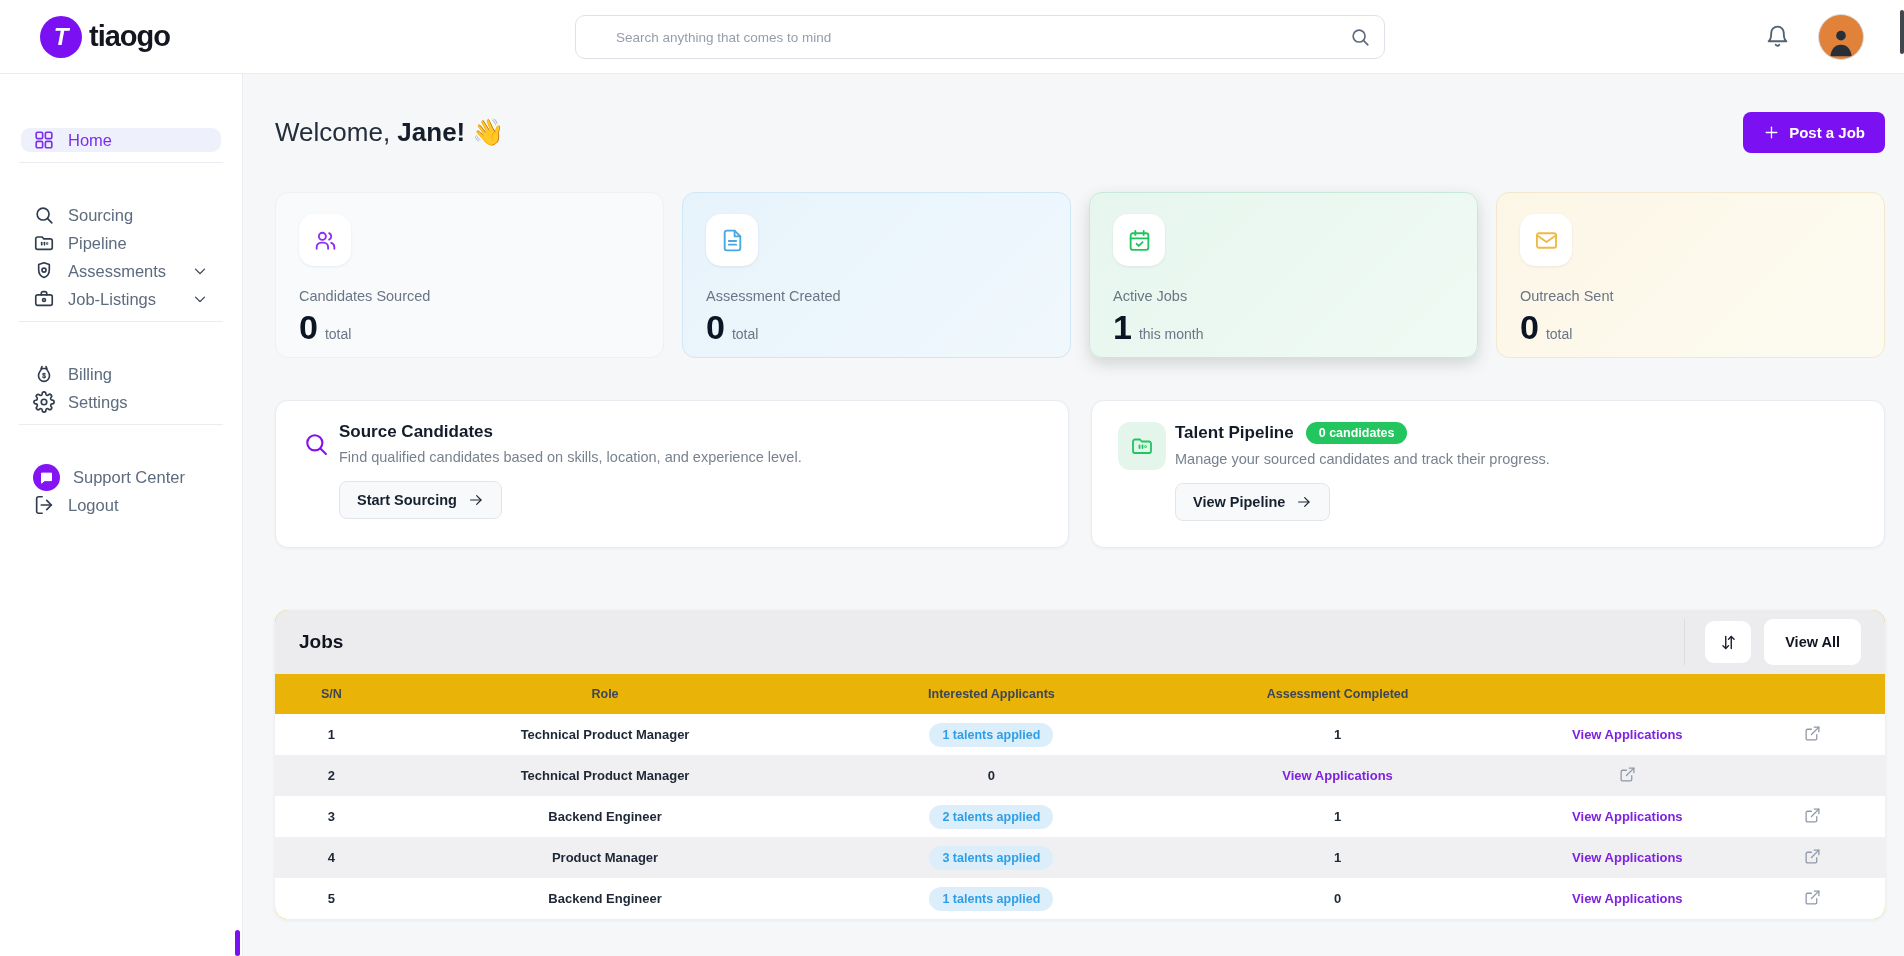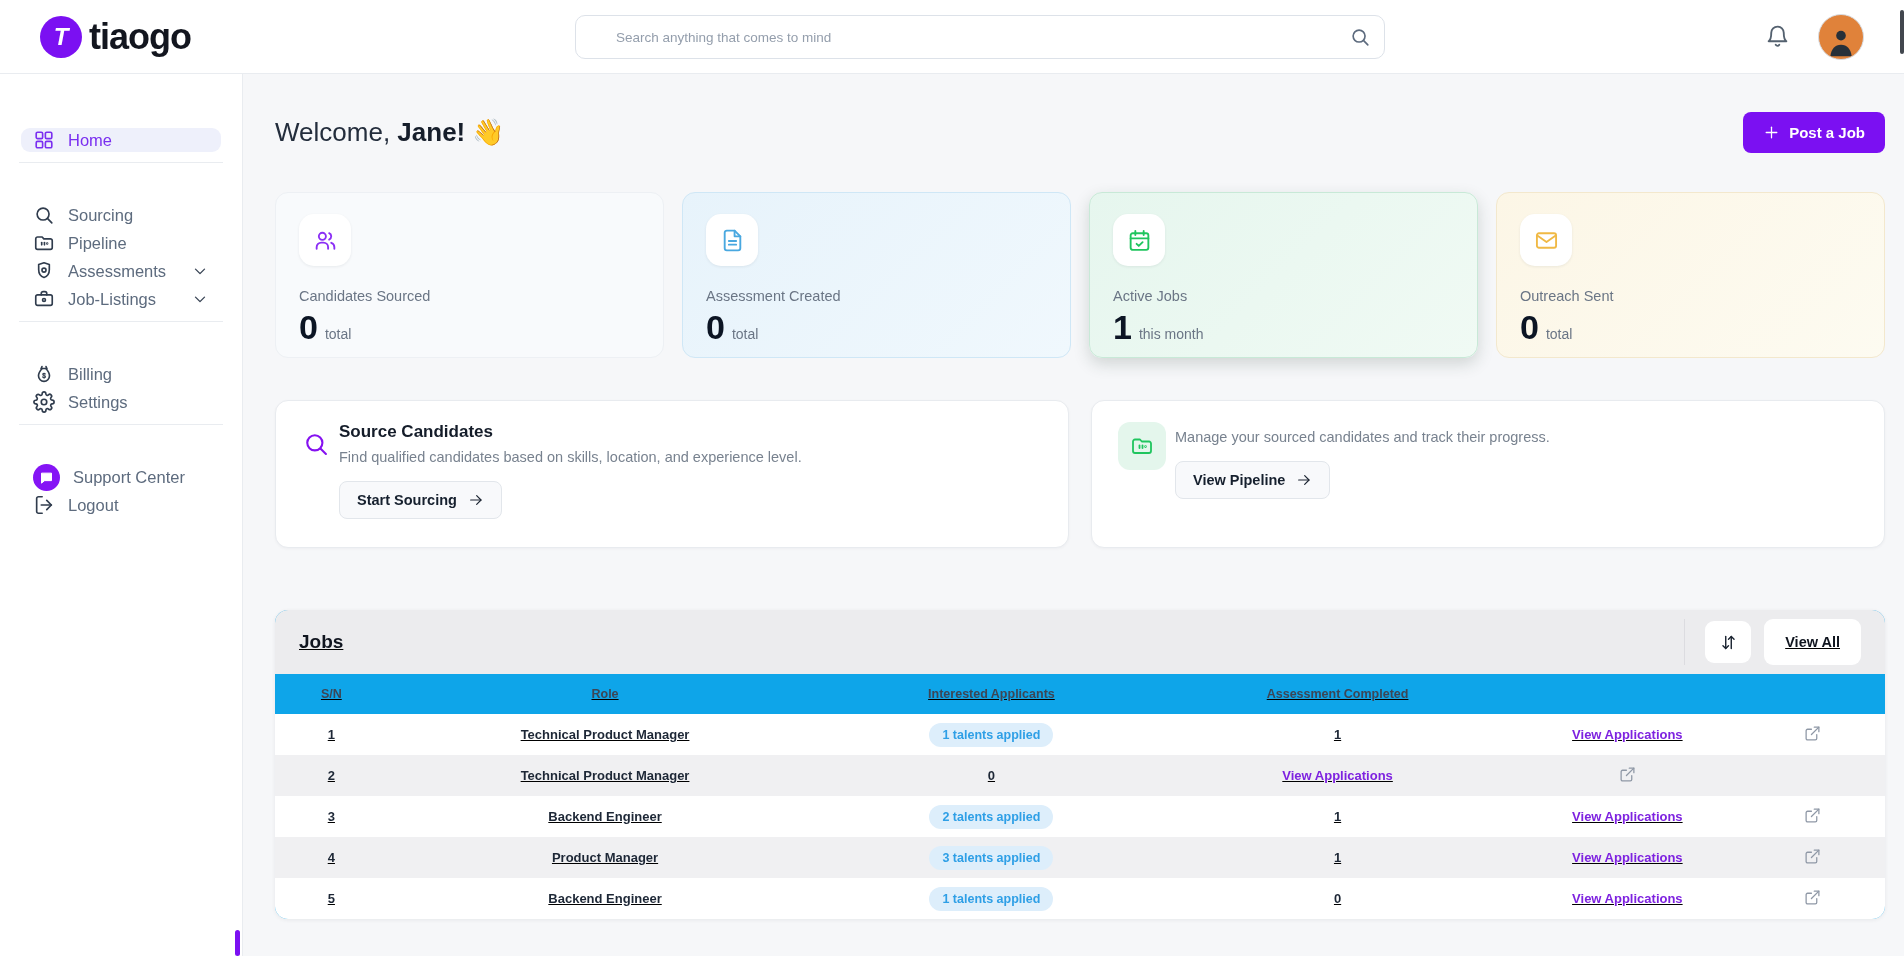--- a/index.html
+++ b/index.html
@@ -2,21 +2,21 @@
 <html><head>
 <meta charset="utf-8">
 <style>
   * { margin:0; padding:0; box-sizing:border-box; }
   html,body { width:1904px; height:956px; overflow:hidden; background:#f6f7f9; font-family:"Liberation Sans", sans-serif; }
 
   
   .topbar { position:relative; height:74px; background:#fff; border-bottom:1px solid #e9ecf0; display:flex; align-items:center; padding:0 40px; z-index:5; }
   .logo { display:flex; align-items:center; gap:7px; }
   .logo-mark { width:42px; height:42px; border-radius:50%; background:#7b10f2; color:#fff; display:flex; align-items:center; justify-content:center; font-size:24px; font-weight:800; font-style:italic; }
-  .logo-text { font-size:36px; font-weight:800; color:#13161f; letter-spacing:-1px; }
+  .logo-text { font-size:29px; font-weight:800; color:#13161f; letter-spacing:-1px; }
   .search-wrap { position:absolute; left:575px; top:15px; width:810px; height:44px; }
   .search-input { width:100%; height:100%; border:1px solid #dde2e9; border-radius:10px; background:#fff; padding:0 48px 0 40px; font-size:13.5px; color:#33404f; font-family:"Liberation Sans", sans-serif; outline:none; }
   .search-input::placeholder { color:#949eac; }
   .search-wrap .search-ic { position:absolute; right:14px; top:11px; width:22px; height:22px; color:#5d6b7e; }
   .topbar-right { margin-left:auto; display:flex; align-items:center; gap:28px; }
   .bell { width:25px; height:25px; color:#54616f; }
   .avatar { width:46px; height:46px; border-radius:50%; background:#e0823a; overflow:hidden; display:flex; align-items:flex-end; justify-content:center; border:1px solid #d8dde3; }
   .avatar svg { width:34px; height:34px; }
   .top-scrollthumb { position:absolute; right:0; top:10px; width:4px; height:44px; background:#42474e; border-radius:2px; }
 
@@ -70,21 +70,21 @@
   .action-chip svg { width:24px; height:24px; }
   .action-title-row { display:flex; align-items:center; gap:12px; }
   .action-title { font-size:17px; font-weight:700; color:#141c29; }
   .badge-green { background:#22c55e; color:#fff; font-size:12.5px; font-weight:600; padding:4px 13px; border-radius:999px; }
   .action-desc { margin-top:7px; font-size:14.5px; color:#78828f; }
   .btn-ghost { margin-top:16px; display:inline-flex; align-items:center; gap:11px; height:38px; padding:0 17px; background:#f8f9fb; border:1px solid #e2e6eb; border-radius:8px; font-size:14.5px; font-weight:700; color:#16202e; font-family:"Liberation Sans", sans-serif; cursor:pointer; }
   .btn-ghost .ic { width:16px; height:16px; display:inline-flex; color:#1c2532; }
   .btn-ghost .ic svg { width:100%; height:100%; }
 
   
-  .jobs-card { margin-top:62px; background:#0ea5e9; border-radius:13px; overflow:hidden; box-shadow:0 1px 4px rgba(20,30,40,.07);text-decoration:underline; }
+  .jobs-card { margin-top:62px; background:#eab308; border-radius:13px; overflow:hidden; box-shadow:0 1px 4px rgba(20,30,40,.07); }
   .jobs-head { height:64px; background:#ececee; display:flex; align-items:center; padding:0 24px; }
   .jobs-title { font-size:19px; font-weight:800; color:#10151f; }
   .jobs-head-right { margin-left:auto; display:flex; align-items:center; gap:13px; border-left:1px solid #dcdce0; padding-left:20px; }
   .btn-sort { width:46px; height:42px; background:#fff; border:none; border-radius:9px; display:flex; align-items:center; justify-content:center; cursor:pointer; color:#1c2532; }
   .btn-sort svg { width:19px; height:19px; }
   .btn-viewall { height:46px; padding:0 21px; background:#fff; border:none; border-radius:9px; font-size:14.5px; font-weight:700; color:#10151f; font-family:"Liberation Sans", sans-serif; cursor:pointer; }
   .tgrid { display:grid; grid-template-columns:7% 27% 21% 22% 14% 9%; align-items:center; }
   .thead { height:40px; }
   .th { font-size:12.5px; font-weight:700; color:#3c4656; text-align:center; }
   .trow { height:41px; background:#fff; }
@@ -358,20 +358,24 @@
       <div class="action-card">
         <span class="action-chip">
             <svg viewBox="0 0 24 24" fill="none" stroke="currentColor" stroke-width="1.8" stroke-linecap="round" stroke-linejoin="round">
               <path d="M3 7.5V17a2 2 0 0 0 2 2h14a2 2 0 0 0 2-2V9.5a2 2 0 0 0-2-2h-7.2L10 5.5H5a2 2 0 0 0-2 2z"></path>
               <line x1="9.5" y1="11.5" x2="9.5" y2="14"></line>
               <line x1="12.5" y1="11.5" x2="12.5" y2="14"></line>
               <circle cx="15.5" cy="12.6" r="0.4"></circle>
             </svg>
           </span>
         <div>
+          <div class="action-title-row">
+            <span class="action-title">Talent Pipeline</span>
+            <span class="badge-green">0 candidates</span>
+          </div>
           <div class="action-desc">Manage your sourced candidates and track their progress.</div>
           <button class="btn-ghost">
             <span>View Pipeline</span>
             <span class="ic">
                 <svg viewBox="0 0 24 24" fill="none" stroke="currentColor" stroke-width="1.8" stroke-linecap="round" stroke-linejoin="round">
                   <line x1="4" y1="12" x2="19.5" y2="12"></line>
                   <polyline points="13,5.5 19.5,12 13,18.5"></polyline>
                 </svg>
               </span>
           </button>

